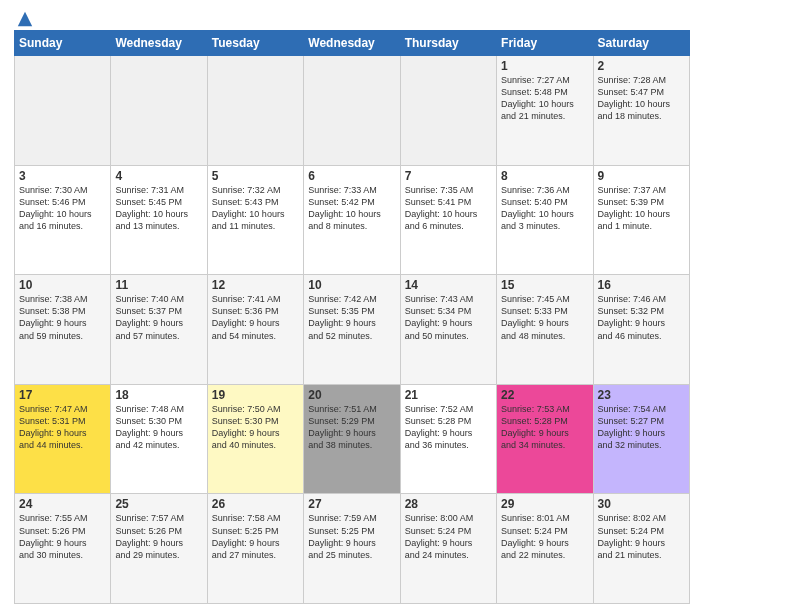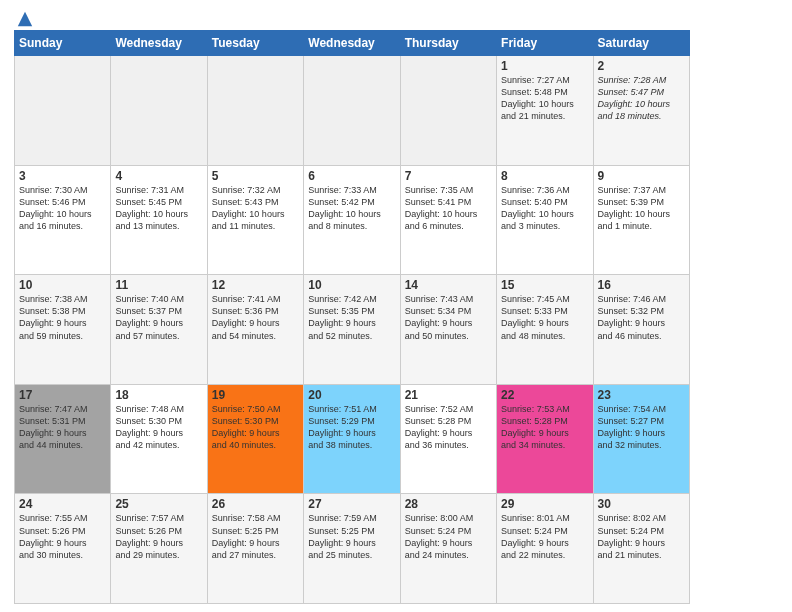--- a/index.html
+++ b/index.html
@@ -141,21 +141,21 @@
           <td class="empty"></td>
           <td style="background: rgb(245, 245, 245);">
             <span class="day-number">1</span>
             <div class="day-info" style="white-space: pre-line;">Sunrise: 7:27 AM
 Sunset: 5:48 PM
 Daylight: 10 hours
 and 21 minutes.</div>
           </td>
           <td style="background: rgb(245, 245, 245);">
             <span class="day-number">2</span>
-            <div class="day-info" style="white-space: pre-line; font-style: italic;">Sunrise: 7:28 AM
+            <div class="day-info" style="white-space: pre-line;">Sunrise: 7:28 AM
 Sunset: 5:47 PM
 Daylight: 10 hours
 and 18 minutes.</div>
           </td>
         </tr>
         <tr>
           <td style="background: rgb(255, 255, 255);">
             <span class="day-number">3</span>
             <div class="day-info" style="white-space: pre-line;">Sunrise: 7:30 AM
 Sunset: 5:46 PM
@@ -250,63 +250,63 @@
           </td>
           <td style="background: rgb(245, 245, 245);">
             <span class="day-number">16</span>
             <div class="day-info" style="white-space: pre-line;">Sunrise: 7:46 AM
 Sunset: 5:32 PM
 Daylight: 9 hours
 and 46 minutes.</div>
           </td>
         </tr>
         <tr>
-          <td style="background: #a3a3a3;">
+          <td style="background: #fde047;">
             <span class="day-number">17</span>
             <div class="day-info" style="white-space: pre-line;">Sunrise: 7:47 AM
 Sunset: 5:31 PM
 Daylight: 9 hours
 and 44 minutes.</div>
           </td>
           <td style="background: rgb(255, 255, 255);">
             <span class="day-number">18</span>
             <div class="day-info" style="white-space: pre-line;">Sunrise: 7:48 AM
 Sunset: 5:30 PM
 Daylight: 9 hours
 and 42 minutes.</div>
           </td>
-          <td style="background: #f97316;">
+          <td style="background: #fef9c3;">
             <span class="day-number">19</span>
             <div class="day-info" style="white-space: pre-line;">Sunrise: 7:50 AM
 Sunset: 5:30 PM
 Daylight: 9 hours
 and 40 minutes.</div>
           </td>
-          <td style="background: #7dd3fc;">
+          <td style="background: #a3a3a3;">
             <span class="day-number">20</span>
             <div class="day-info" style="white-space: pre-line;">Sunrise: 7:51 AM
 Sunset: 5:29 PM
 Daylight: 9 hours
 and 38 minutes.</div>
           </td>
           <td style="background: rgb(255, 255, 255);">
             <span class="day-number">21</span>
             <div class="day-info" style="white-space: pre-line;">Sunrise: 7:52 AM
 Sunset: 5:28 PM
 Daylight: 9 hours
 and 36 minutes.</div>
           </td>
           <td style="background: #ec4899;">
             <span class="day-number">22</span>
             <div class="day-info" style="white-space: pre-line;">Sunrise: 7:53 AM
 Sunset: 5:28 PM
 Daylight: 9 hours
 and 34 minutes.</div>
           </td>
-          <td style="background: #7dd3fc;">
+          <td style="background: #c4b5fd;">
             <span class="day-number">23</span>
             <div class="day-info" style="white-space: pre-line;">Sunrise: 7:54 AM
 Sunset: 5:27 PM
 Daylight: 9 hours
 and 32 minutes.</div>
           </td>
         </tr>
         <tr>
           <td style="background: rgb(245, 245, 245);">
             <span class="day-number">24</span>

